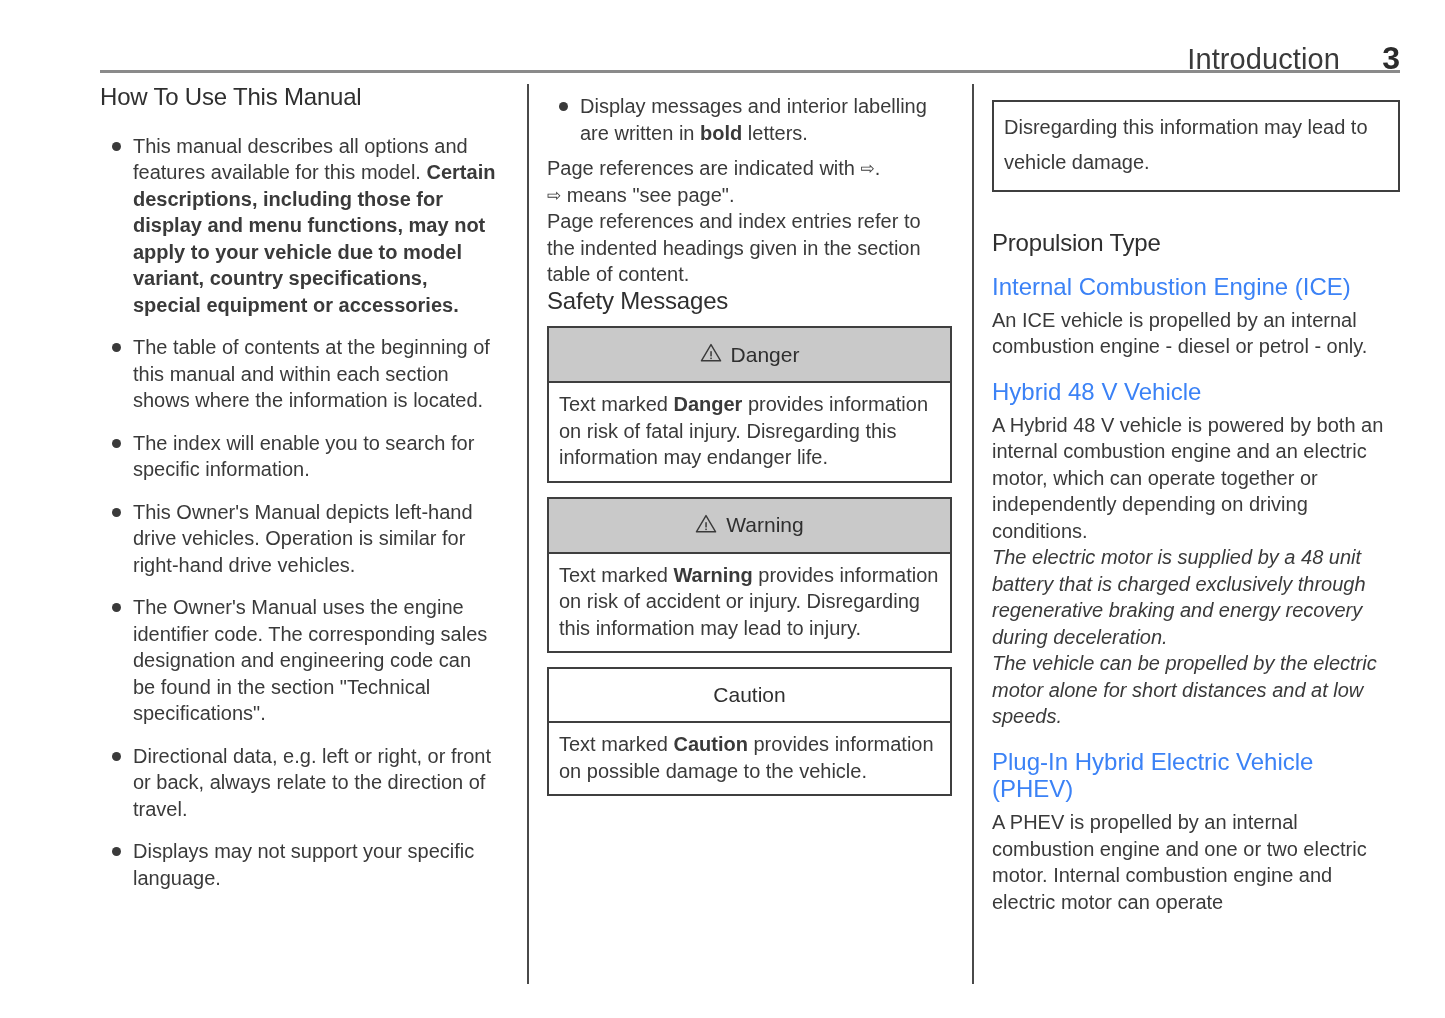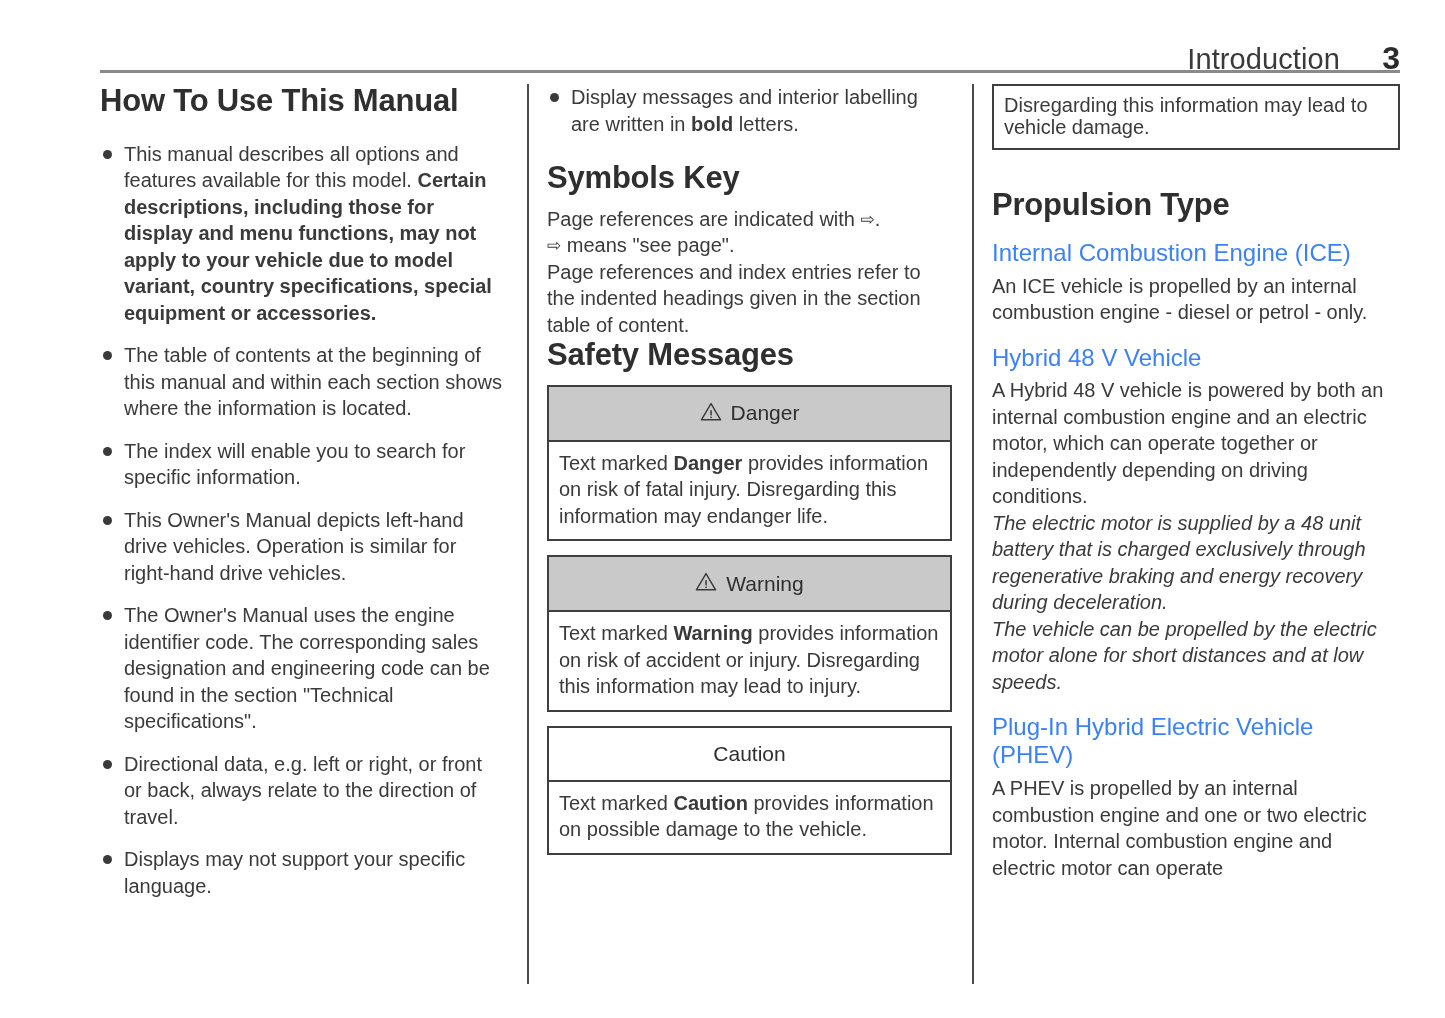--- a/index.html
+++ b/index.html
@@ -82,22 +82,22 @@
     top: 0;
     width: 2px;
     height: 900px;
     background: #4a4a4a;
   }
   .divider-1 { left: 527px; }
   .divider-2 { left: 972px; }
 
   
   h1.sect {
-    font-size: 31px;
-    font-weight: 700;
+    font-size: 24px;
+    font-weight: 400;
     margin: 0 0 22px 0;
     line-height: 1.12;
     color: #2f2f2f;
     letter-spacing: -0.2px;
   }
   h2.sub {
     font-size: 24px;
     font-weight: 400;
     margin: 18px 0 6px 0;
     line-height: 1.16;
@@ -110,21 +110,21 @@
     font-size: 20px;
     line-height: 26.5px;
     margin: 0 0 0 0;
     color: #3a3a3a;
   }
   p.body + p.body { margin-top: 0; font-style: italic; }
 
   
   ul.bullets {
     list-style: none;
-    margin: 0;
+    margin: 9px;
     padding: 0;
   }
   ul.bullets > li {
     position: relative;
     padding-left: 24px;
     margin-bottom: 16px;
     font-size: 20px;
     line-height: 26.5px;
     color: #3a3a3a;
   }
@@ -170,23 +170,23 @@
   }
   .warn-tri { display: inline-block; vertical-align: middle; }
 
   
   .cont-box {
     border: 2px solid #3f3f3f;
     border-top: 2px solid #3f3f3f;
     box-sizing: border-box;
     padding: 8px 10px 10px 10px;
     font-size: 20px;
-    line-height: 22px;
-    color: #3a3a3a;
-    margin: 0 0 0 0;
+    line-height: 35px;
+    color: #3a3a3a;
+    margin: 16px 0 0 0;
   }
 
   .arrow-glyph {
     font-size: 17px;
     line-height: 1;
     display: inline-block;
     vertical-align: 1px;
   }
 </style>
 </head>
@@ -218,21 +218,20 @@
         <li><span>Displays may not support your specific language.</span></li>
       </ul>
     </div>
 
     <div class="col col-2">
 
       <ul class="bullets">
         <li><span>Display messages and interior labelling are written in </span><span class="b">bold</span><span> letters.</span></li>
       </ul>
 
-      <h1 class="sect" style="margin-top:24px;margin-bottom:10px;">Symbols Key</h1>
 
       <p class="body"><span>Page references are indicated with </span><span class="arrow-glyph">⇨</span><span>.</span><br><span class="arrow-glyph">⇨</span><span> means "see page".</span><br><span>Page references and index entries refer to the indented headings given in the section table of content.</span></p>
 
       <h1 class="sect" style="margin-bottom:0;">Safety Messages</h1>
 
       <div class="safety-box first">
         <div class="safety-head shaded">
           <span class="warn-tri">
             <svg width="22" height="19" viewBox="0 0 22 19" aria-hidden="true">
               <path d="M11 1.6 L20.6 17.8 L1.4 17.8 Z" fill="none" stroke="#3a3a3a" stroke-width="1.4" stroke-linejoin="round"></path>

